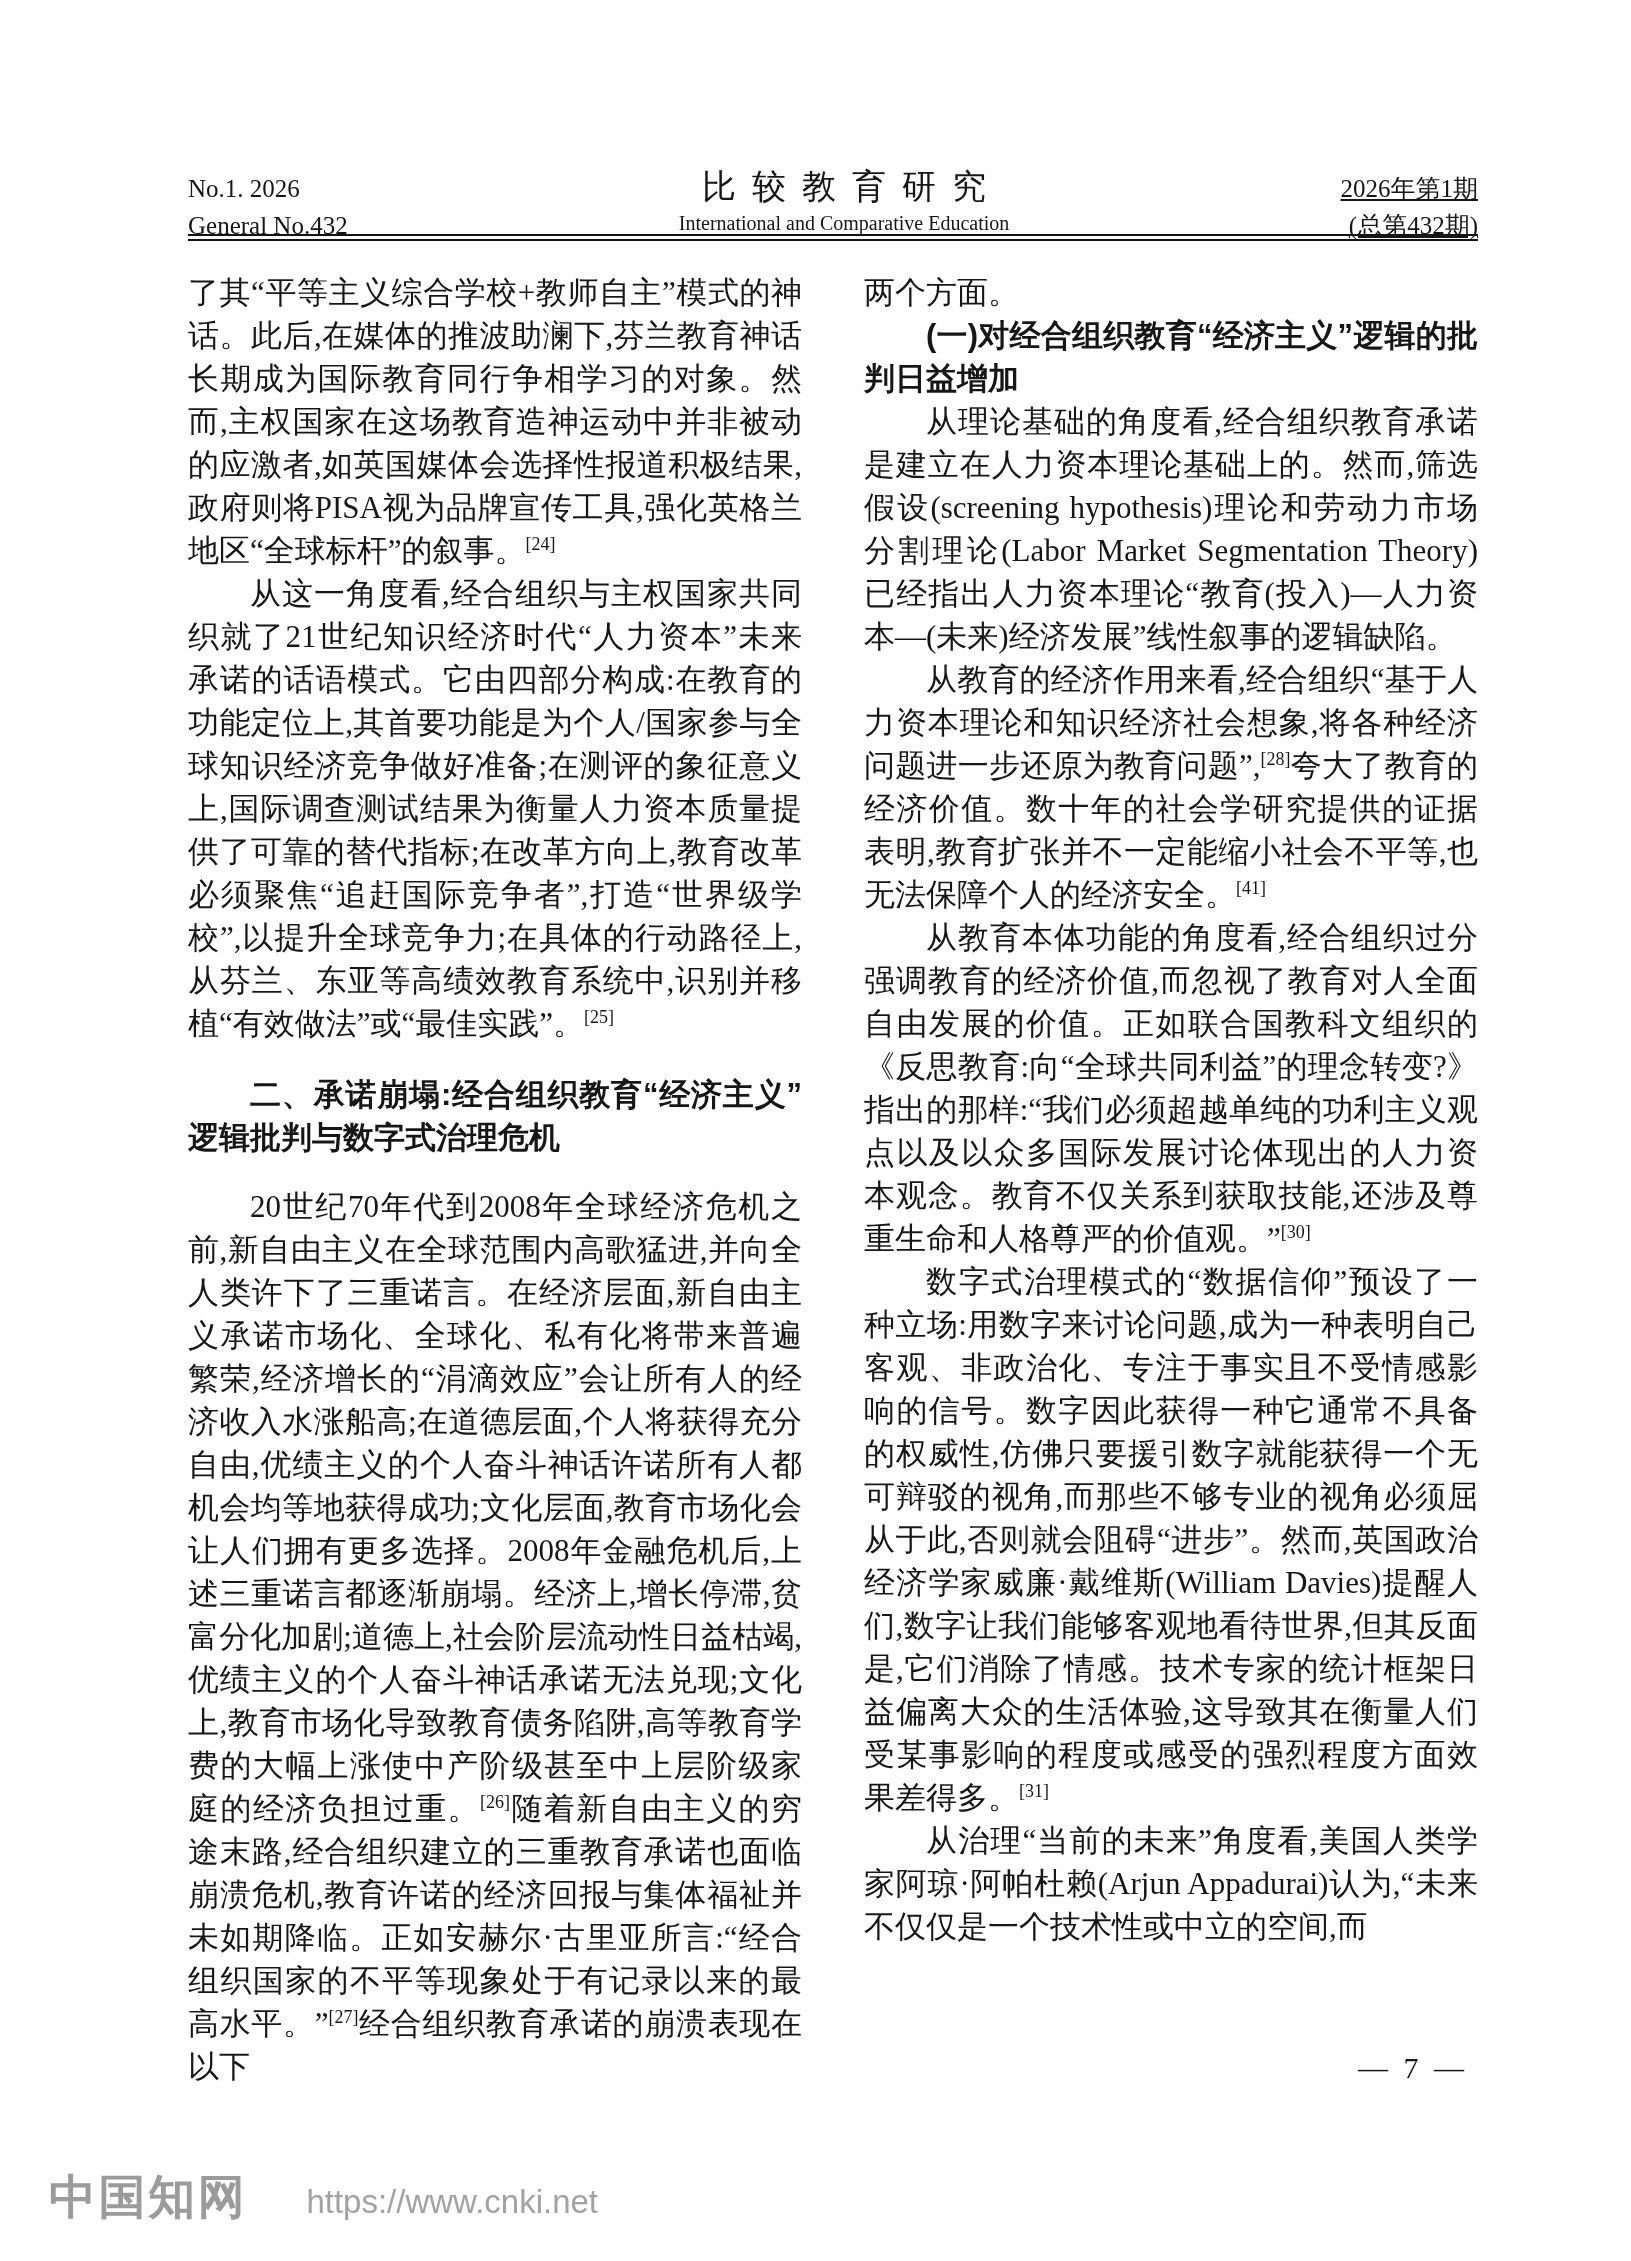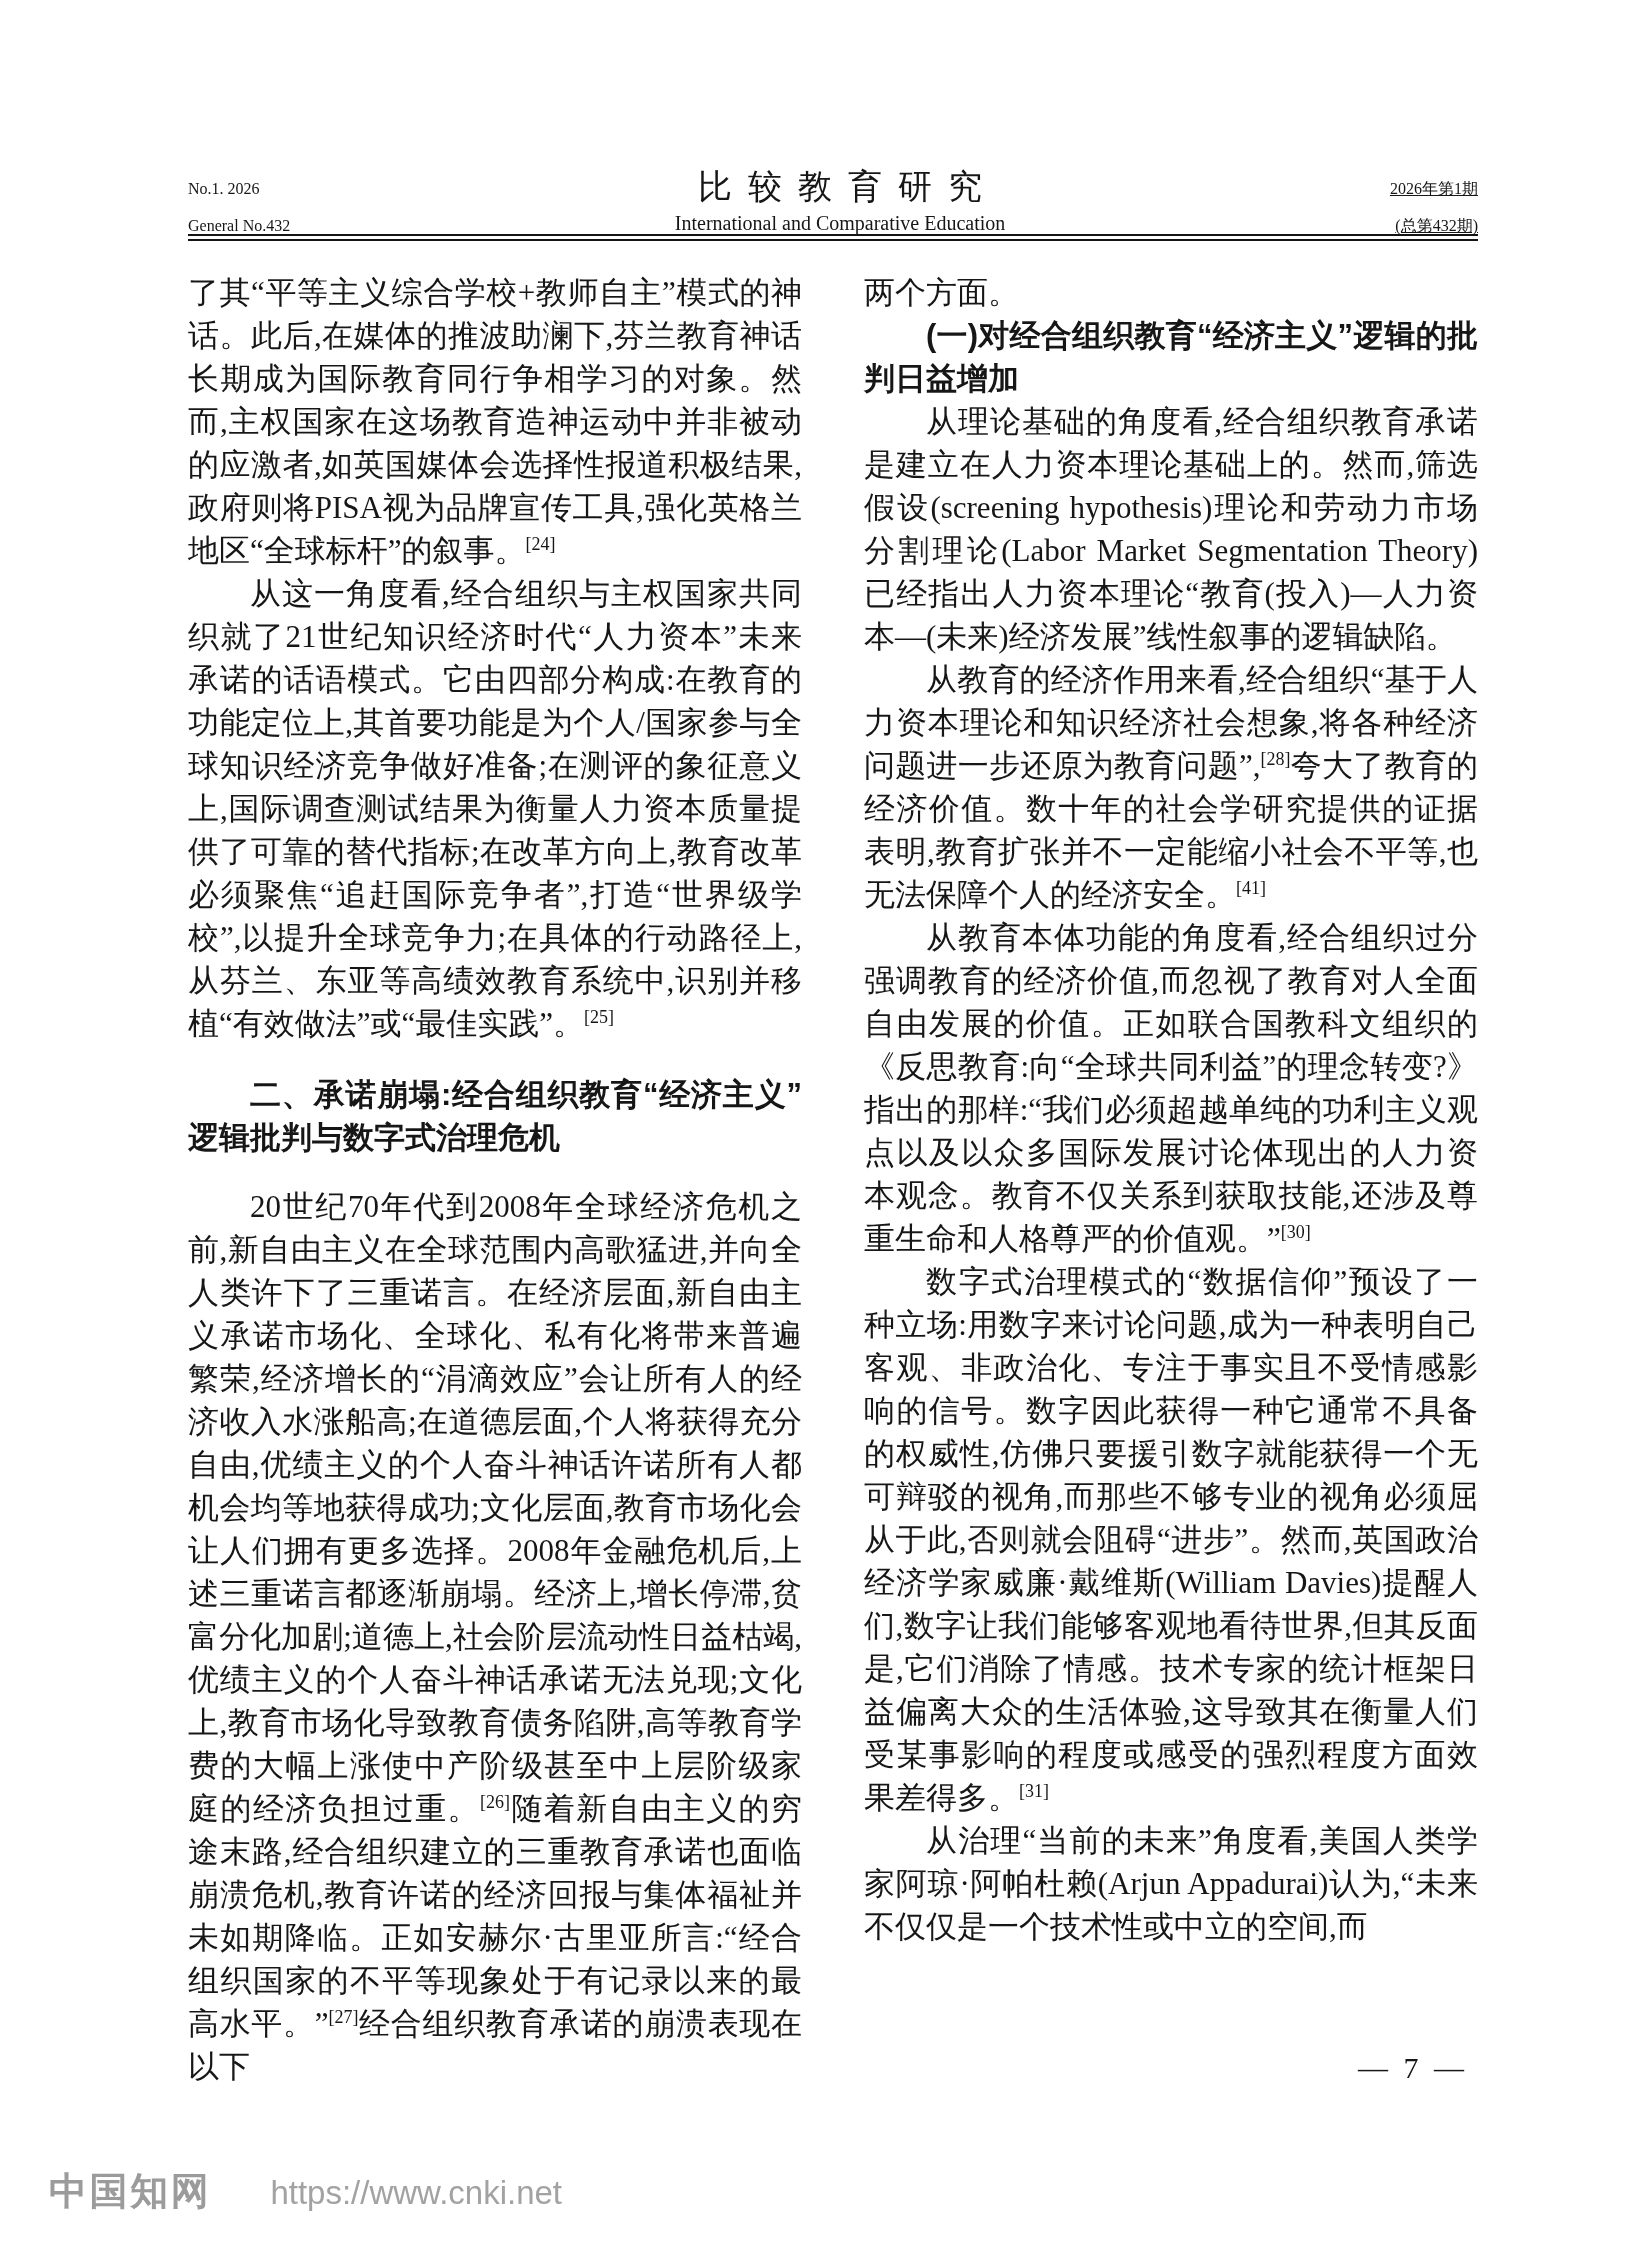--- a/index.html
+++ b/index.html
@@ -13,21 +13,21 @@
   }
   .page { position: absolute; inset: 0; }
 
   
   .header {
     position: absolute;
     top: 170px; left: 188px; width: 1290px;
     display: flex; justify-content: space-between; align-items: flex-start;
   }
   .header-left, .header-right {
-    font-size: 16px; line-height: 37px; white-space: nowrap;
+    font-size: 25px; line-height: 37px; white-space: nowrap;
   }
   .header-right { text-align: right; text-decoration: underline; }
   .header-center { text-align: center; margin-top: -2.6px; }
   .journal-title-cn {
     font-size: 34px; letter-spacing: 16px; text-indent: 16px;
     line-height: 39px; white-space: nowrap;
   }
   .journal-title-en {
     font-size: 20px; line-height: 34px; white-space: nowrap;
   }
@@ -79,21 +79,21 @@
   }
   .watermark {
     position: absolute;
     top: 2166px; left: 49px;
     display: flex; align-items: baseline; gap: 59px;
     color: #9b9b9b;
   }
   .wm-logo {
     font-family: "Liberation Sans", "DejaVu Sans", sans-serif;
     font-weight: 700;
-    font-size: 38px;
+    font-size: 47px;
     letter-spacing: 2.6px;
   }
   .wm-url {
     font-family: "Liberation Sans", "DejaVu Sans", sans-serif;
     font-weight: 400;
     font-size: 33px;
     color: #a2a2a2;
   }
 </style>
 </head>

